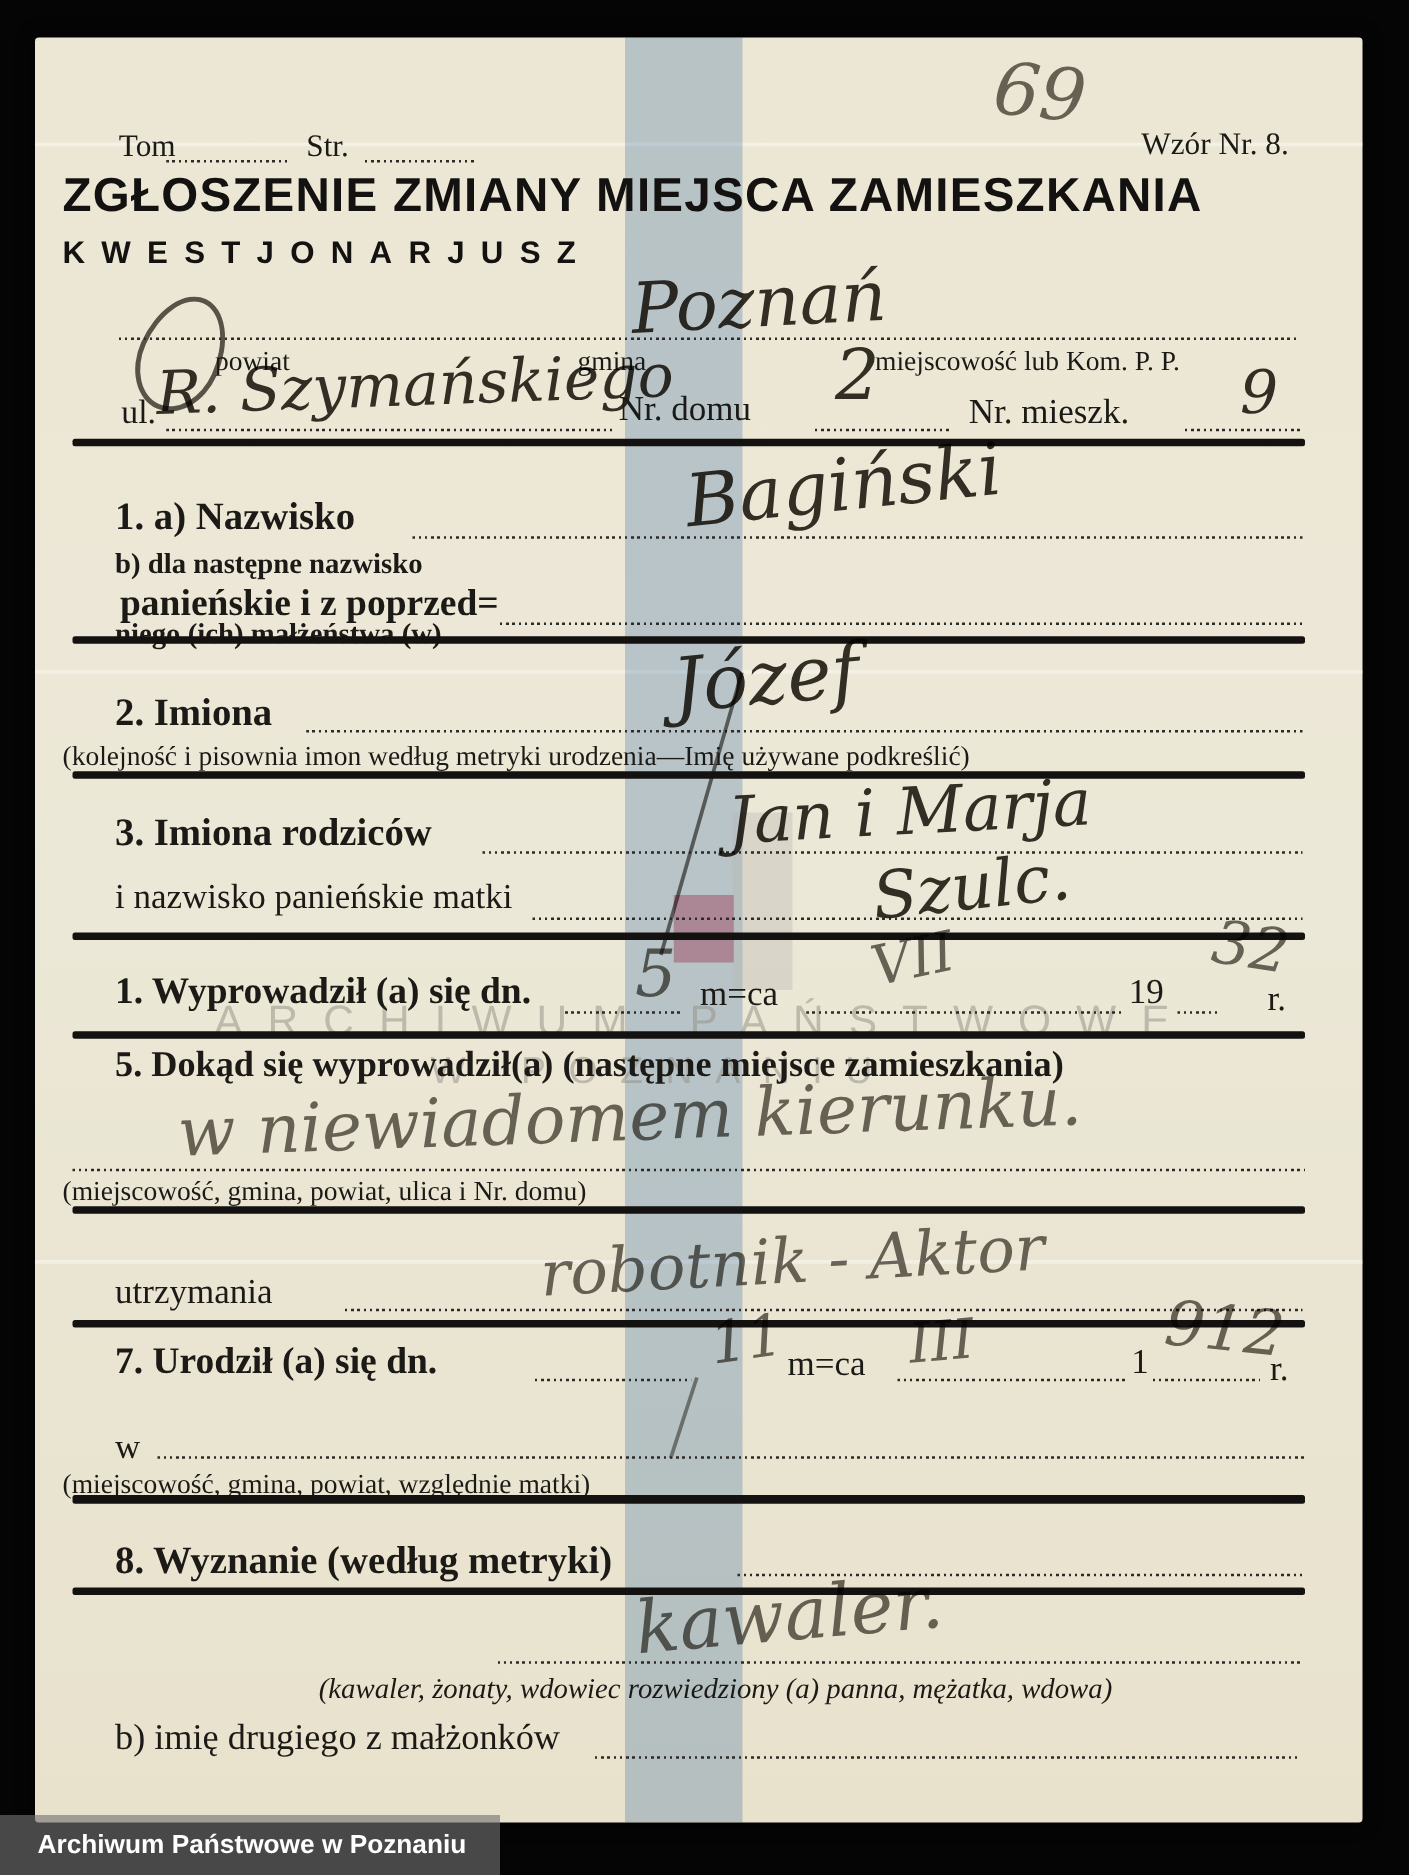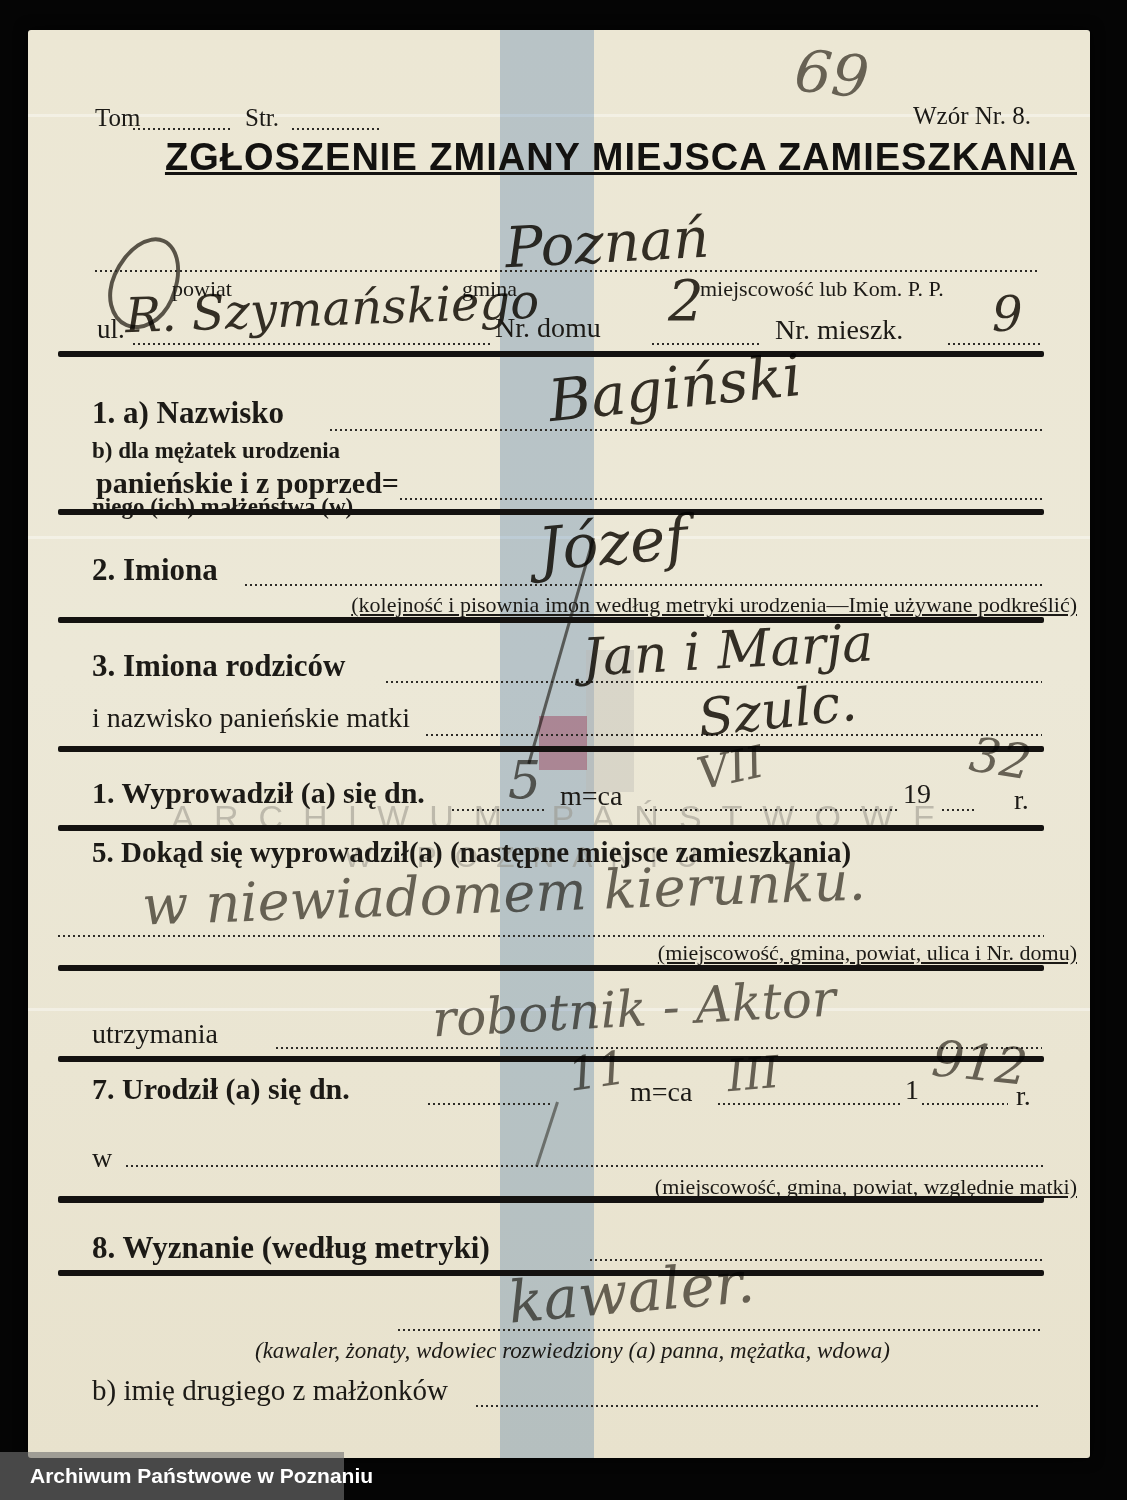--- a/index.html
+++ b/index.html
@@ -9,34 +9,34 @@
          background:linear-gradient(180deg,#ece7d4 0%,#ece8d7 45%,#e8e2cd 100%);
          border-radius:3px;box-shadow:0 0 14px rgba(0,0,0,.8);}
   .streak{position:absolute;left:28px;width:1062px;height:3px;background:rgba(255,255,255,.38);}
   .stripe{position:absolute;left:500px;top:30px;width:94px;height:1428px;
           background:#b9cfea;mix-blend-mode:multiply;opacity:.8;}
   .tape{position:absolute;background:rgba(186,184,178,.38);}
   .pinksq{position:absolute;left:539px;top:716px;width:48px;height:54px;
           background:#e794a8;mix-blend-mode:multiply;opacity:.75;}
   .serif{position:absolute;color:#1c1a16;white-space:nowrap;}
   .b{font-weight:700;}
-  .center{left:50px;width:1027px;text-align:right;text-decoration:underline;}
+  .center{left:50px;width:1027px;text-align:left;}
   .dots{position:absolute;height:2px;
         background-image:repeating-linear-gradient(90deg,#2d2b27 0 2px,transparent 2px 5px);}
   .rule{position:absolute;left:58px;width:986px;height:6px;background:#141210;border-radius:2px;}
   .hw{position:absolute;font-family:"DejaVu Serif",serif;font-style:italic;color:#37322b;
       white-space:nowrap;mix-blend-mode:multiply;}
   .pencil{color:#6f6b64;}
   .stroke{position:absolute;background:#4a453d;opacity:.75;mix-blend-mode:multiply;}
   .pstroke{position:absolute;background:#7b776f;opacity:.8;mix-blend-mode:multiply;}
   .loop{position:absolute;left:112px;top:235px;width:58px;height:88px;border:4px solid rgba(55,50,43,.8);
         border-radius:50% 50% 50% 50%/55% 55% 45% 45%;transform:rotate(24deg);mix-blend-mode:multiply;}
   .wm{position:absolute;font-family:"Liberation Sans",sans-serif;color:#98948a;opacity:.55;
       white-space:nowrap;font-weight:400;}
-  .caption{position:absolute;left:0;top:1452px;width:344px;height:48px;
+  .caption{position:absolute;left:0;top:1452px;width:400px;height:48px;
            background:rgba(115,115,115,.62);}
   .caption span{position:absolute;left:30px;top:0;line-height:48px;color:#fff;
                 font-family:"Liberation Sans",sans-serif;font-weight:700;font-size:21px;white-space:nowrap;}
   .sans{font-family:"Liberation Sans",sans-serif;}
 </style>
 </head>
 <body>
 
 <div class="stage">
   <div class="paper"></div>
@@ -53,20 +53,21 @@
   <div class="wm" style="top:840px;left:50px;width:960px;text-align:center;font-size:30px;letter-spacing:18px">W POZNANIU</div>
 
   <div class="serif" style="left:95px;top:104px;font-size:25px">Tom</div>
   <div class="dots" style="left:133px;top:128px;width:97px"></div>
   <div class="serif" style="left:245px;top:104px;font-size:25px">Str.</div>
   <div class="dots" style="left:292px;top:128px;width:88px"></div>
   <div class="serif" style="left:913px;top:102px;font-size:25px">Wzór Nr. 8.</div>
   <div class="hw pencil" style="left:795px;top:40px;font-size:58px;transform:rotate(6deg)">69</div>
 
   <div class="serif sans b center" style="top:136px;font-size:38px;letter-spacing:1px;color:#131210">ZGŁOSZENIE ZMIANY MIEJSCA ZAMIESZKANIA</div>
+  <div class="serif sans b center" style="top:188px;font-size:25px;letter-spacing:13px;color:#131210">KWESTJONARJUSZ</div>
 
   <div class="loop"></div>
   <div class="hw" style="left:505px;top:210px;font-size:56px;transform:rotate(-3deg)">Poznań</div>
   <div class="dots" style="left:95px;top:270px;width:945px"></div>
   <div class="serif" style="left:172px;top:276px;font-size:22px">powiat</div>
   <div class="serif" style="left:462px;top:276px;font-size:22px">gmina</div>
   <div class="serif" style="left:700px;top:276px;font-size:22px">miejscowość lub Kom. P. P.</div>
 
   <div class="serif" style="left:97px;top:314px;font-size:27px">ul.</div>
   <div class="dots" style="left:133px;top:343px;width:357px"></div>
@@ -75,21 +76,21 @@
   <div class="dots" style="left:652px;top:343px;width:108px"></div>
   <div class="hw" style="left:668px;top:268px;font-size:56px">2</div>
   <div class="serif" style="left:775px;top:314px;font-size:28px">Nr. mieszk.</div>
   <div class="dots" style="left:948px;top:343px;width:92px"></div>
   <div class="hw" style="left:992px;top:286px;font-size:48px">9</div>
   <div class="rule" style="top:351px"></div>
 
   <div class="serif b" style="left:92px;top:395px;font-size:31px">1. a) Nazwisko</div>
   <div class="dots" style="left:330px;top:429px;width:712px"></div>
   <div class="hw" style="left:548px;top:354px;font-size:58px;transform:rotate(-6deg)">Bagiński</div>
-  <div class="serif b" style="left:92px;top:438px;font-size:23px">b) dla mężatek urodzenia</div>
+  <div class="serif b" style="left:92px;top:438px;font-size:23px">b) dla następne nazwisko</div>
   <div class="serif b" style="left:96px;top:466px;font-size:30px">panieńskie i z poprzed=</div>
   <div class="serif b" style="left:92px;top:494px;font-size:23px">niego (ich) małżeństwa (w)</div>
   <div class="dots" style="left:400px;top:498px;width:642px"></div>
   <div class="rule" style="top:509px"></div>
 
   <div class="serif b" style="left:92px;top:552px;font-size:31px">2. Imiona</div>
   <div class="dots" style="left:245px;top:584px;width:797px"></div>
   <div class="hw" style="left:538px;top:508px;font-size:60px;transform:rotate(-5deg)">Józef</div>
   <div class="stroke" style="left:592px;top:538px;width:3px;height:235px;transform:rotate(16deg);transform-origin:top"></div>
   <div class="serif center" style="top:592px;font-size:22px">(kolejność i pisownia imon według metryki urodzenia—Imię używane podkreślić)</div>

